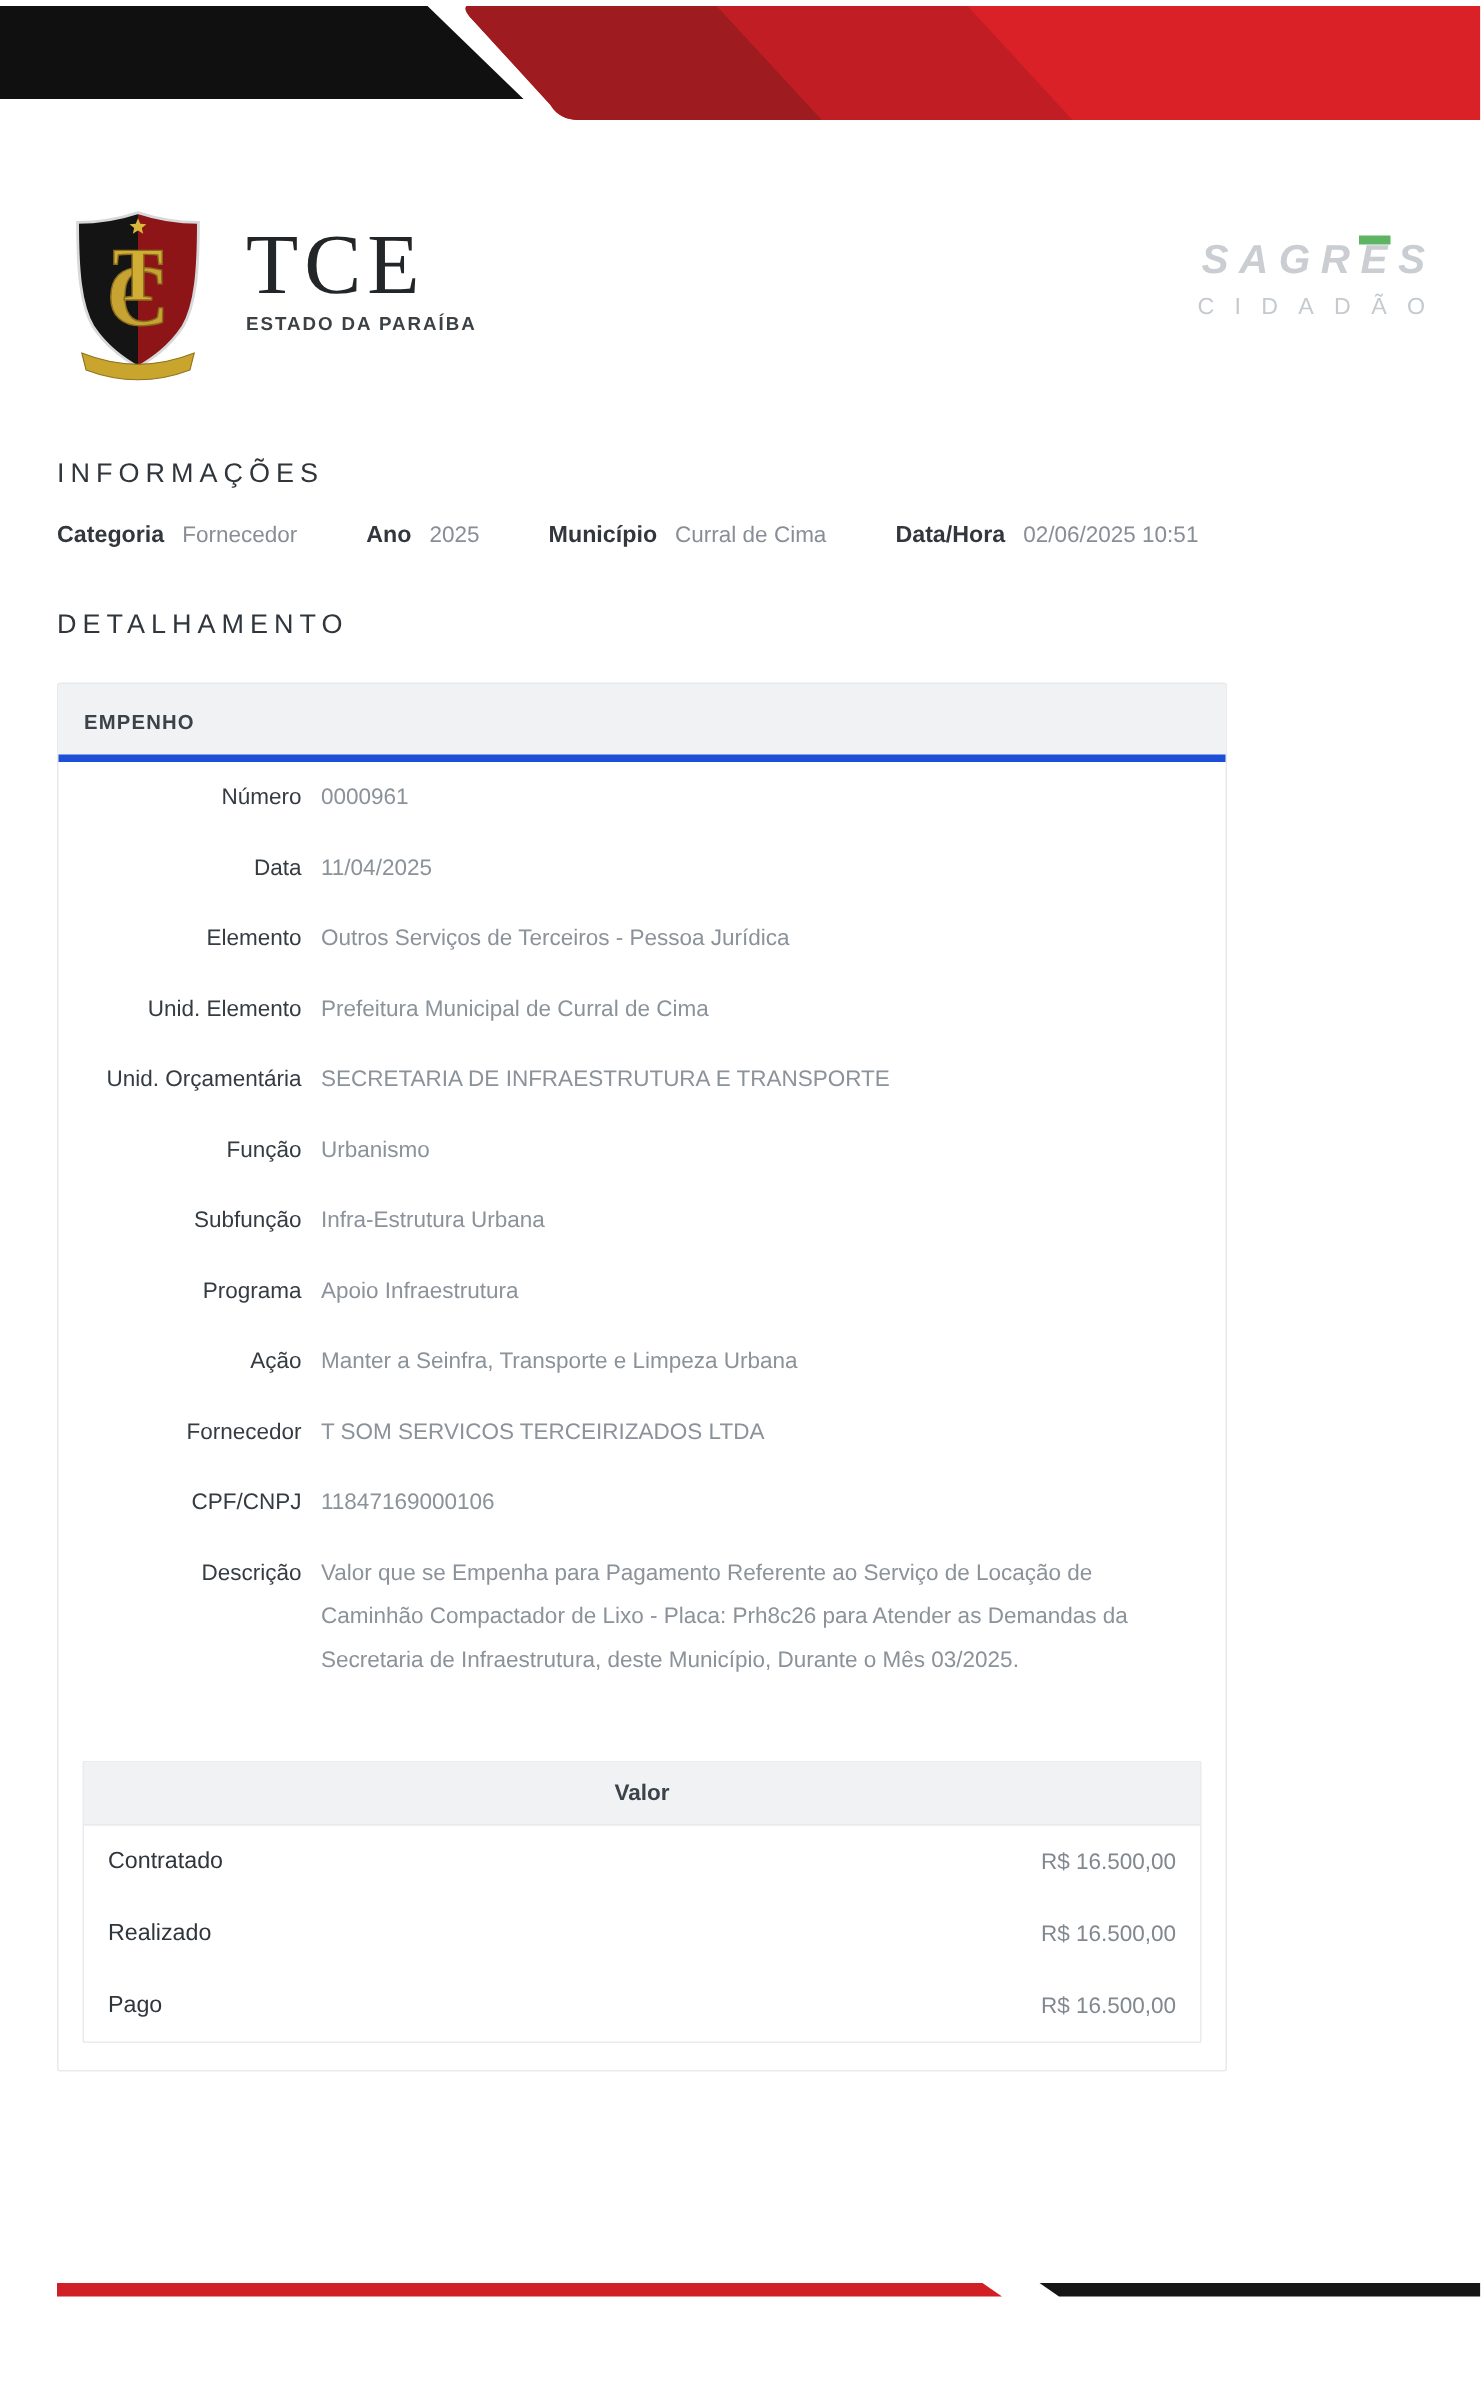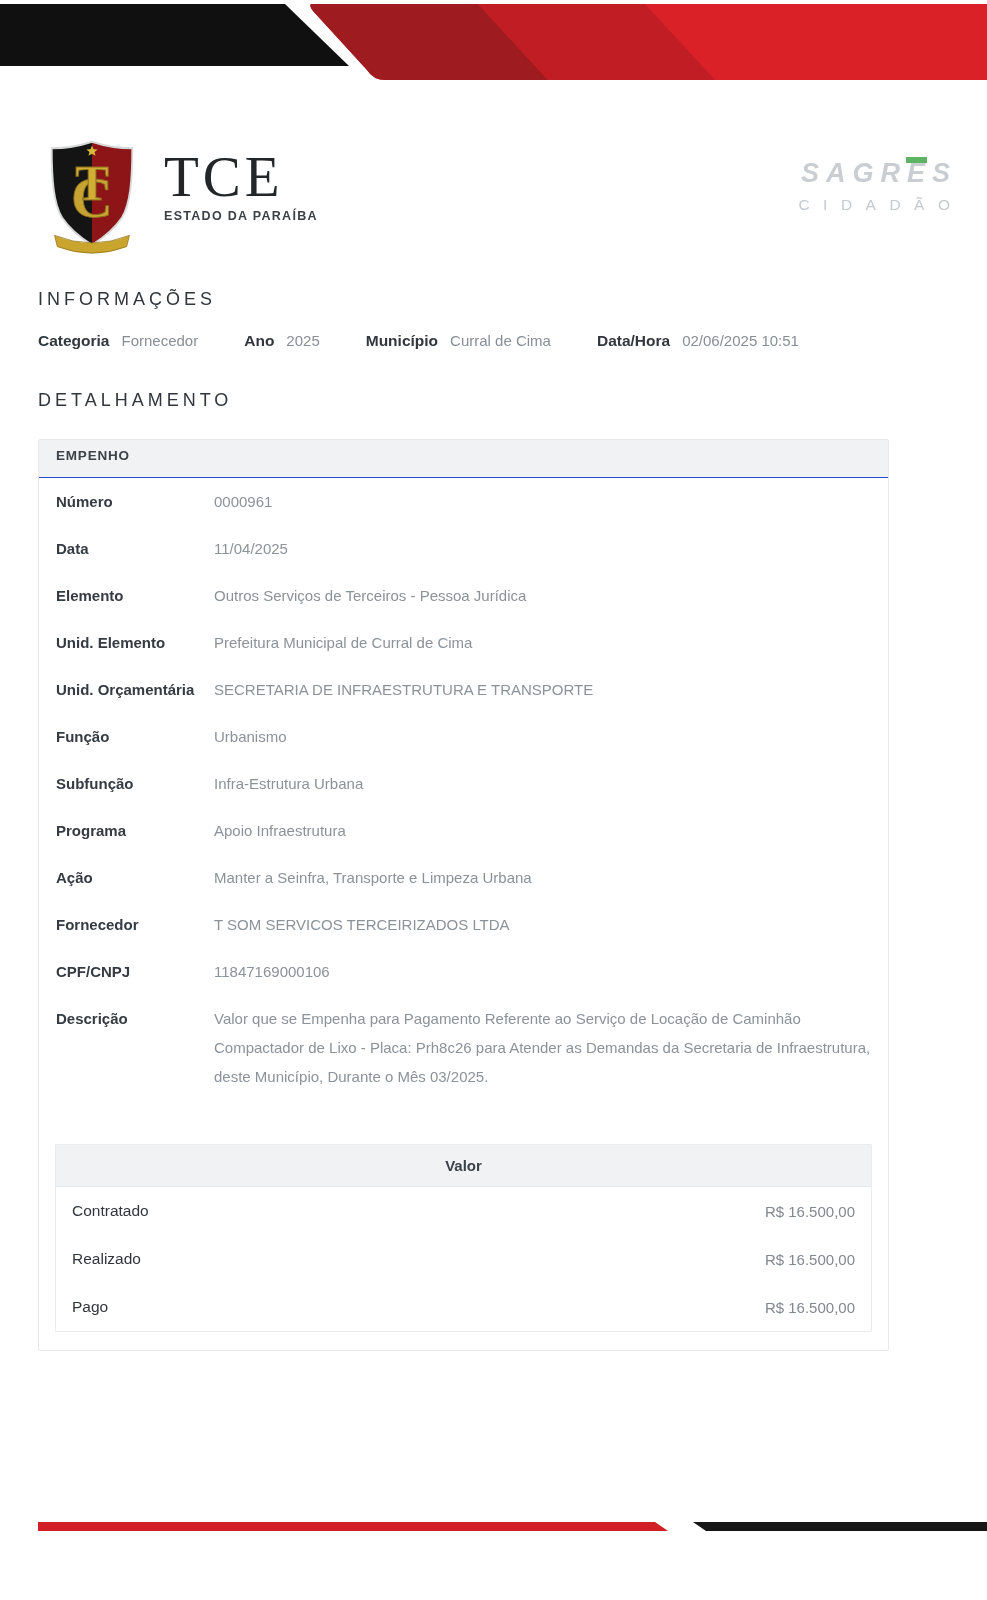--- a/index.html
+++ b/index.html
@@ -17,33 +17,33 @@
   .tce-text { margin-top:10px; }
   .tce-acronym { font-family:"Liberation Serif", serif; font-size:57px; line-height:58px; letter-spacing:4px; color:#232628; font-weight:400; }
   .tce-subtitle { margin-top:3px; font-size:12.5px; font-weight:700; letter-spacing:1.3px; color:#3c4146; }
   .sagres { text-align:right; margin-top:20px; }
   .sagres-word { font-size:27px; font-weight:700; letter-spacing:7px; color:#caced3; margin-right:-7px;font-style:italic; }
   .sagres-accent { position:relative; }
   .sagres-accent::before { content:""; position:absolute; left:-1px; top:-1px; width:21px; height:6px; background:var(--sagres-green,#5db564); }
   .sagres-subtitle { margin-top:7px; font-size:15.5px; font-weight:400; letter-spacing:13.5px; color:#c5cacf; margin-right:-13.5px; }
 
   
-  .main { position:absolute; top:289px; left:38px; width:851px; }
+  .main { position:absolute; top:305px; left:38px; width:780px; }
   .section-title { font-size:18px; font-weight:500; letter-spacing:4px; color:#30363c; }
   .info-row { display:flex; align-items:center; gap:46px; margin-top:22px; white-space:nowrap; }
   .info-item { display:flex; align-items:baseline; gap:12px; }
   .info-label { font-size:15.5px; font-weight:700; color:#31373d; }
   .info-value { font-size:15px; color:#878e96; }
 
   .detal-block { margin-top:40px; }
   .card { margin-top:28px; background:#fff; border:1px solid #e7e9ec; border-radius:2px; }
-  .card-header { background:#f1f2f4; border-bottom:1px solid #1d4ed8; padding:8px 17px 14px 17px; font-size:13.5px; font-weight:600; letter-spacing:0.8px; color:#3b4249; }
+  .card-header { background:#f1f2f4; border-bottom:5px solid #1d4ed8; padding:18px 17px 14px 17px; font-size:13.5px; font-weight:600; letter-spacing:0.8px; color:#3b4249; }
 
   .frow { display:flex; padding:9px 17px; font-size:15px; line-height:29px; }
-  .flabel { flex:none; width:145px; font-weight:700; color:#353b42; }
+  .flabel { flex:none; width:145px; font-weight:400; color:#353b42;text-align:right; }
   .fvalue { color:#8b9299; padding-left:13px; max-width:740px; }
 
   .vtable { margin:44px 16px 18px 16px; border:1px solid #e9ebee; border-radius:1px; }
   .vhead { background:#f1f2f4; border-bottom:1px solid #e7e9ec; text-align:center; padding:12px 16px; font-size:15px; font-weight:600; color:#3b4249; }
   .vrow { display:flex; justify-content:space-between; align-items:center; padding:15px 16px; }
   .vrow-label { font-size:15.5px; font-weight:500; color:#30363c; }
   .vrow-value { font-size:15px; color:#81888f; }
 
   
   .footer { position:absolute; top:1519px; left:0; width:987px; height:14px; }

